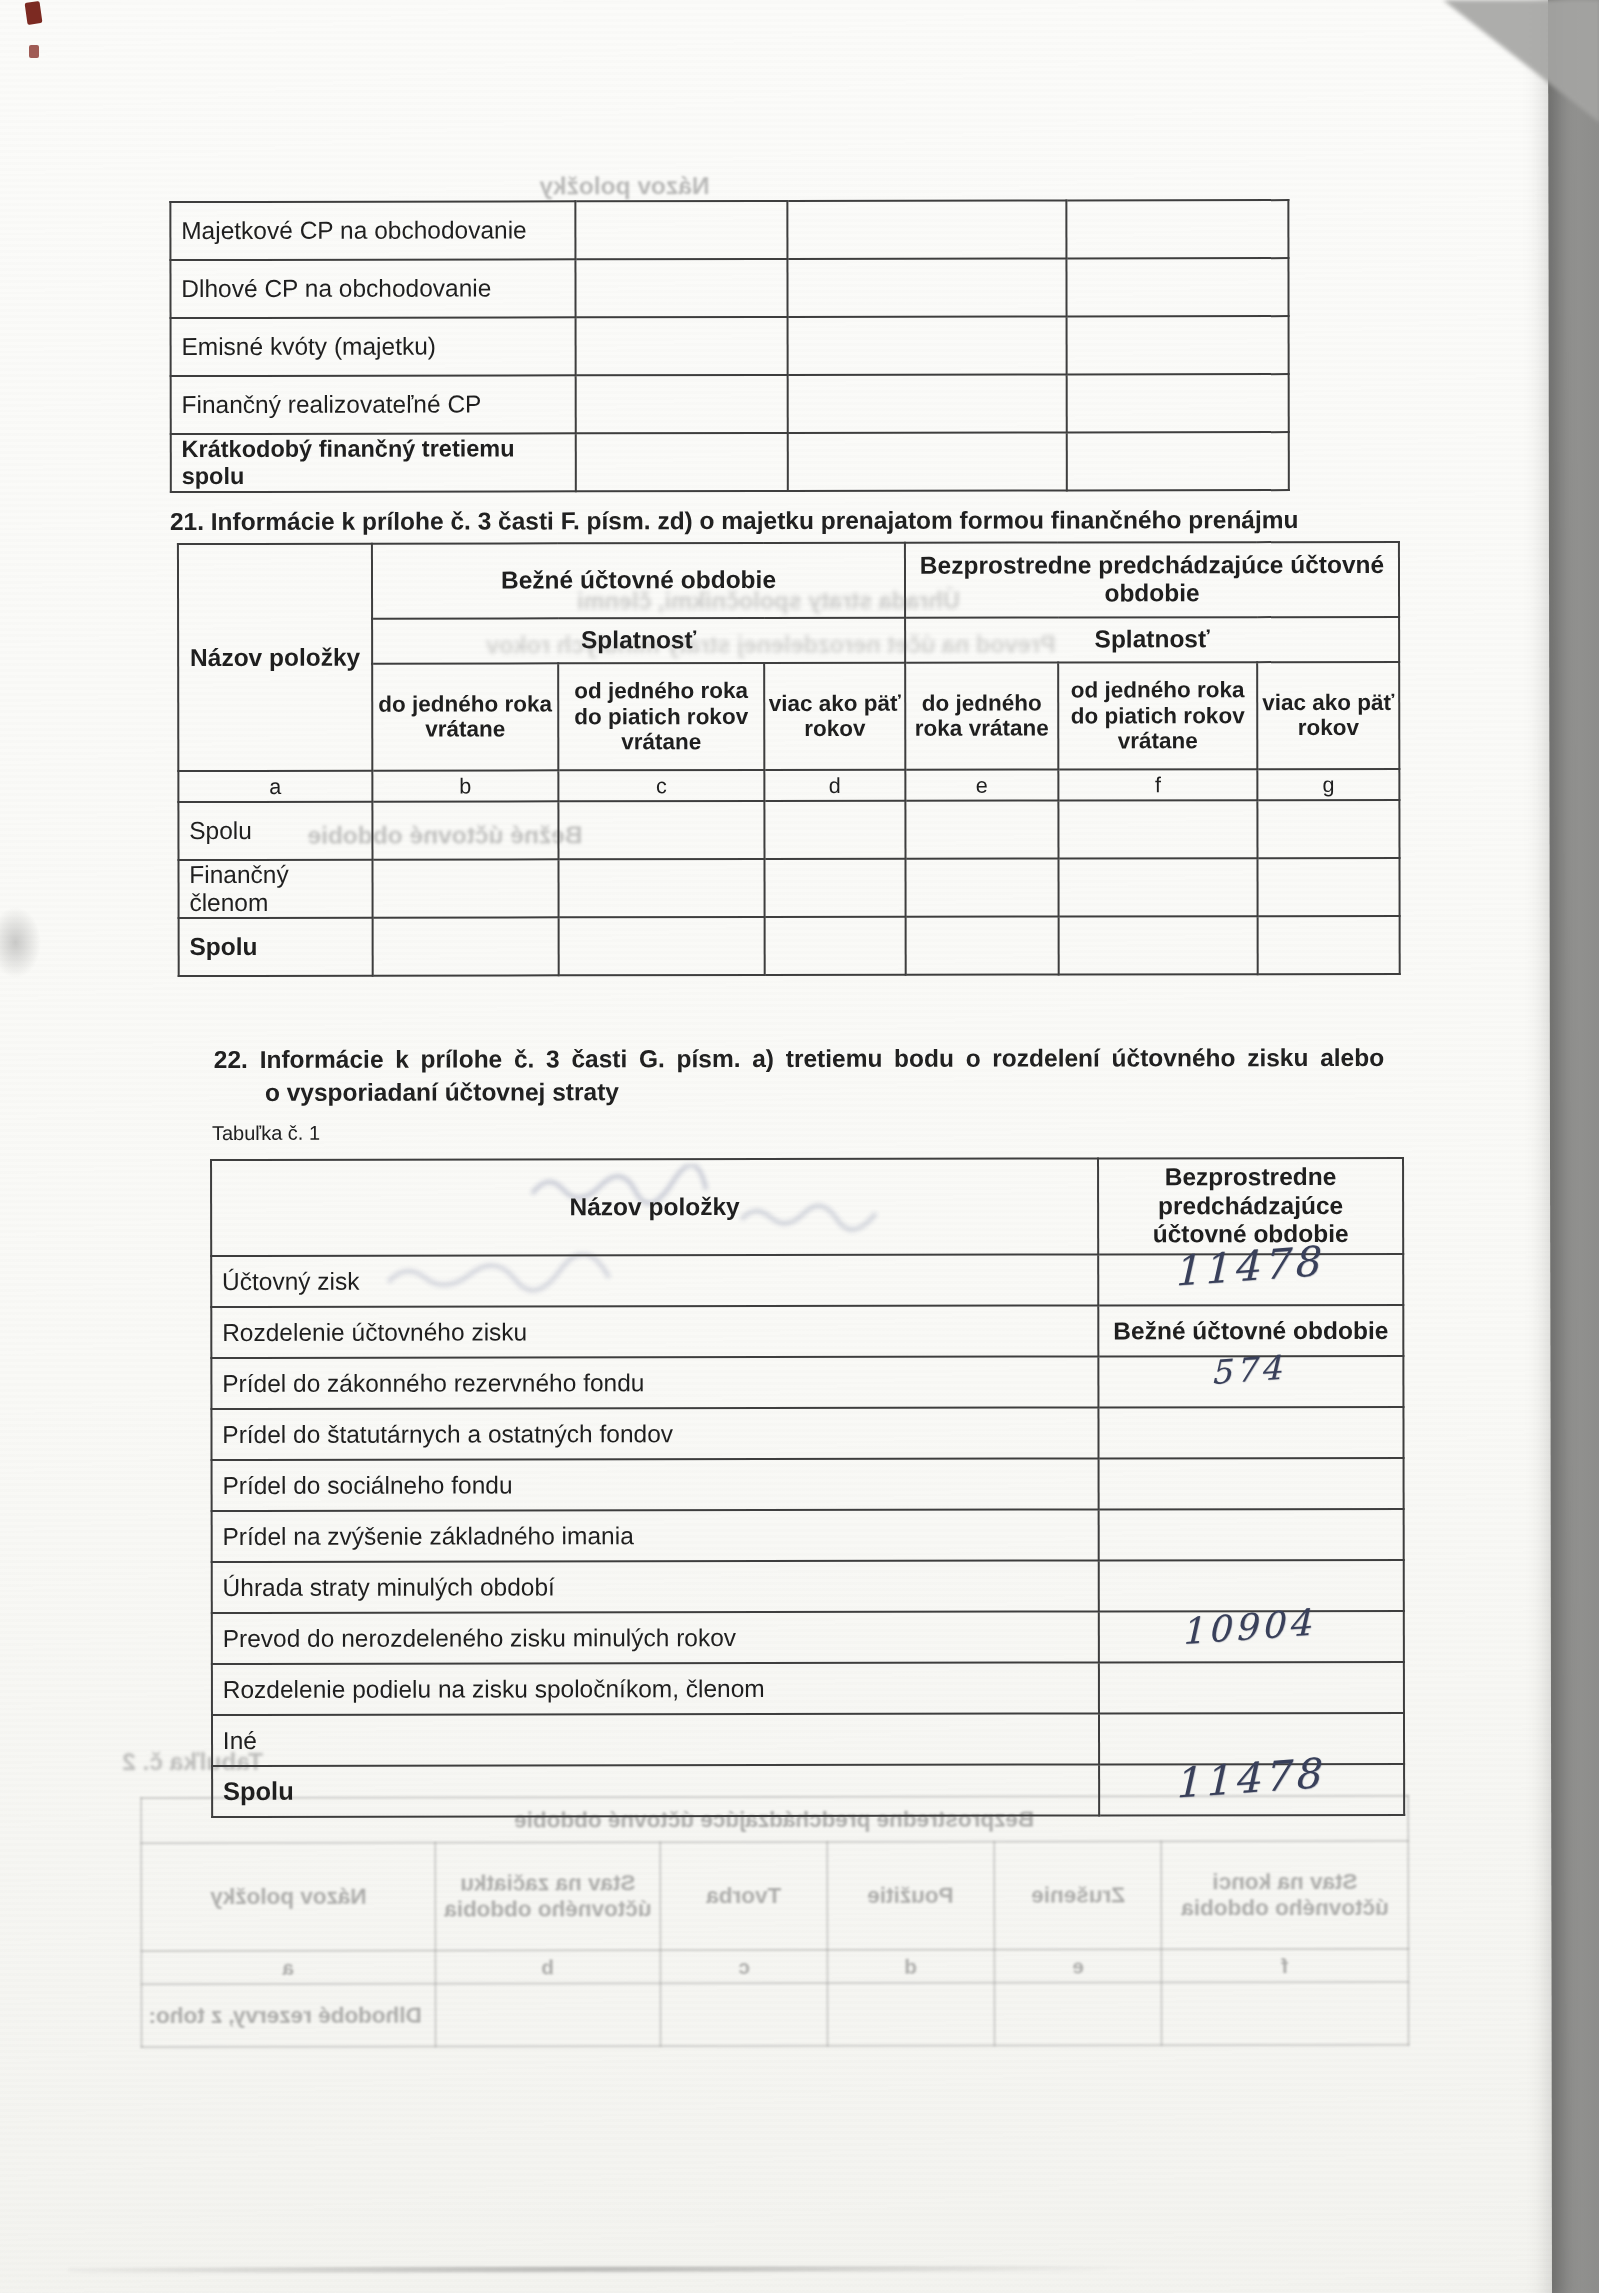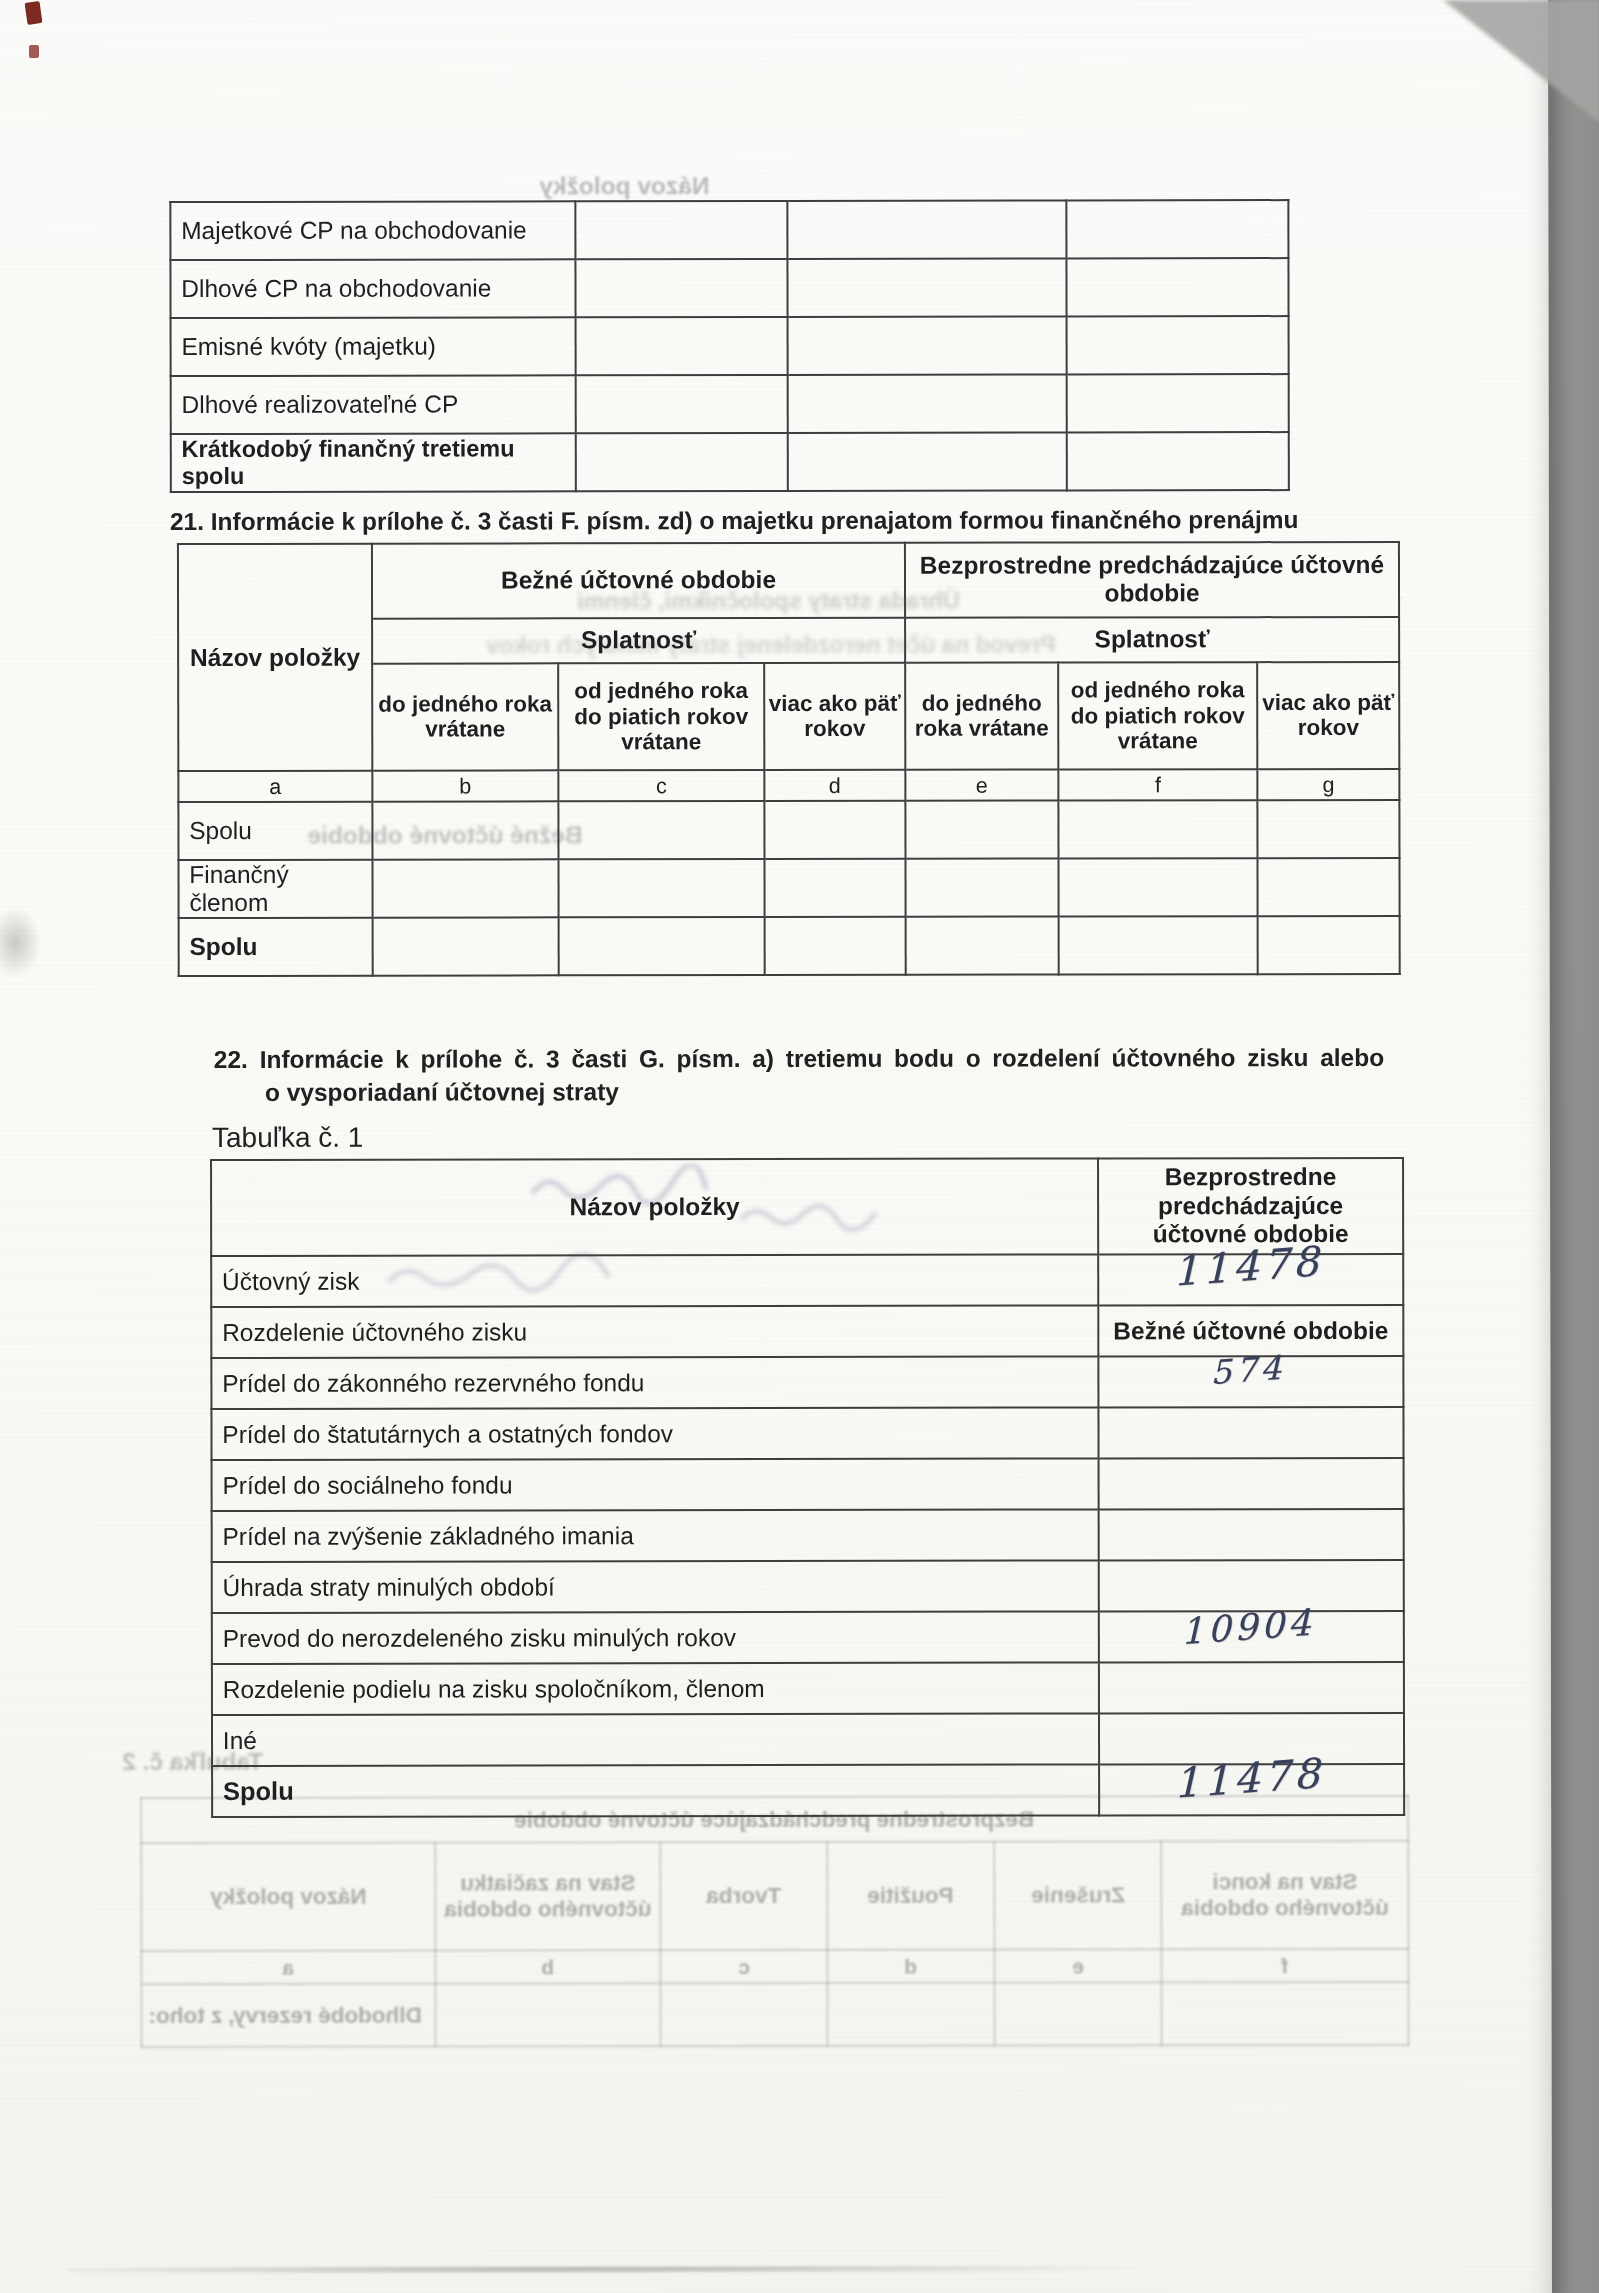--- a/index.html
+++ b/index.html
@@ -58,21 +58,21 @@
   .t22 tbody tr:nth-child(1) .hand{font-size:41px;top:-13.7px;}
   .t22 tbody tr:nth-child(3) .hand{font-size:33px;top:-11.8px;}
   .t22 tbody tr:nth-child(8) .hand{font-size:36px;top:-9.8px;}
   .t22 tbody tr:nth-child(11) .hand{font-size:41px;top:-11.8px;}
 
   
   .h21{position:absolute;left:179px;top:517px;width:1274px;font-weight:700;font-size:24.5px;}
   .h22{position:absolute;left:222px;top:1052px;width:1192px;font-weight:700;font-size:24.5px;line-height:33px;}
   .h22 .l1{word-spacing:4.9px;}
   .h22 .l2{padding-left:51px;}
-  .caption{position:absolute;left:220px;top:1131px;font-size:28px;}
+  .caption{position:absolute;left:220px;top:1131px;font-size:20px;}
 
   
   .ghost{position:absolute;color:rgba(95,95,95,.42);font-weight:700;filter:blur(1.2px);white-space:nowrap;}
   .mir{display:inline-block;transform:scaleX(-1);}
   .g1{left:549px;top:182px;font-size:24.5px;}
   .g2{left:586px;top:598px;font-size:23.5px;color:rgba(105,105,105,.32);filter:blur(1.9px);}
   .g3{left:495px;top:642px;font-size:23.5px;color:rgba(105,105,105,.28);filter:blur(2.1px);}
   .g4{left:316px;top:831px;font-size:24.5px;color:rgba(100,100,100,.38);filter:blur(1.5px);}
   .g5{left:129px;top:1757px;font-size:24.5px;color:rgba(100,100,100,.40);filter:blur(1.4px);}
 
@@ -177,21 +177,21 @@
   </tr>
 
   <tr>
     <td class="lbl">Emisné kvóty (majetku)</td>
     <td></td>
     <td></td>
     <td></td>
   </tr>
 
   <tr>
-    <td class="lbl">Dlhové realizovateľné CP</td>
+    <td class="lbl">Finančný realizovateľné CP</td>
     <td></td>
     <td></td>
     <td></td>
   </tr>
 
   <tr>
     <td class="lbl bold">Krátkodobý finančný tretiemu spolu</td>
     <td></td>
     <td></td>
     <td></td>

